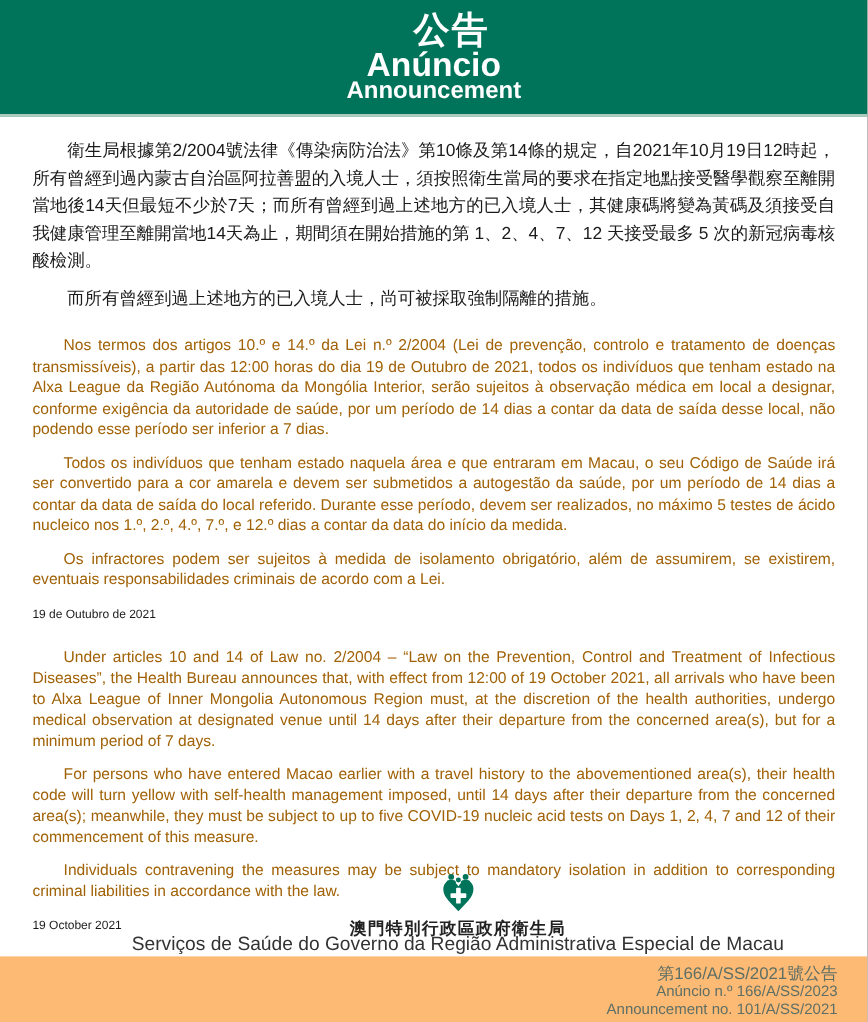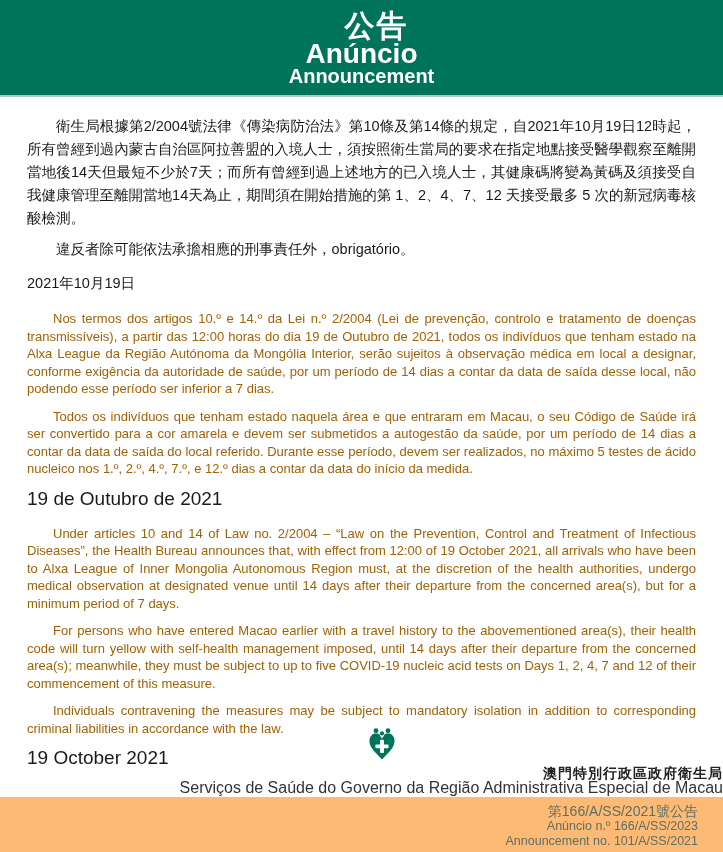--- a/index.html
+++ b/index.html
@@ -21,31 +21,31 @@
   
   .content { padding:18px 27px 0 27px; }
   .para-zh {
     font-size:14.5px; line-height:23px; text-align:justify;
     text-indent:2em; color:#1a1a1a;
   }
   .para-latin {
     font-size:13px; line-height:17.5px; text-align:justify;
     text-indent:26px; color:#a16207;
   }
-  .date-line { font-size:19px; line-height:17px; text-align:left; color:#1a1a1a; }
+  .date-line { font-size:10px; line-height:17px; text-align:left; color:#1a1a1a; }
   .date-zh { font-size:14.5px; }
   .mt8  { margin-top:8px; }
   .mt12 { margin-top:12px; }
   .mt14 { margin-top:14px; }
   .mt18 { margin-top:18px; }
   .mt10 { margin-top:10px; }
   
   .footer-org {
     position:absolute; left:0; right:0; bottom:55px;
-    text-align:right; padding-bottom:3px;padding-left:40px;
+    text-align:center; padding-bottom:3px;padding-left:40px;
   }
   .logo-wrap { display:flex; justify-content:center; margin-bottom:2px; }
   .org-zh { font-size:14px; font-weight:bold; color:#222; line-height:16px; letter-spacing:1px; }
   .org-pt { font-size:16px; color:#333; line-height:13px; }
   .band {
     position:absolute; left:0; right:0; bottom:0; height:55px;
     background:#fdba74; text-align:right; padding:6px 25px 0 0;
     color:#5E6F66;
   }
   .band .ref-zh { font-size:14px; line-height:16px; }
@@ -58,25 +58,25 @@
 <div class="page">
 
   <div class="banner">
     <div class="title-zh">公告</div>
     <div class="title-pt">Anúncio</div>
     <div class="title-en">Announcement</div>
   </div>
 
   <div class="content">
     <p class="para-zh">衛生局根據第2/2004號法律《傳染病防治法》第10條及第14條的規定，自2021年10月19日12時起，所有曾經到過內蒙古自治區阿拉善盟的入境人士，須按照衛生當局的要求在指定地點接受醫學觀察至離開當地後14天但最短不少於7天；而所有曾經到過上述地方的已入境人士，其健康碼將變為黃碼及須接受自我健康管理至離開當地14天為止，期間須在開始措施的第 1、2、4、7、12 天接受最多 5 次的新冠病毒核酸檢測。</p>
-    <p class="para-zh mt8">違反者除可能依法承擔相應的刑事責任外，obrigatório。</p>
-    <p class="date-line date-zh mt14">2021年10月19日</p>
+    <p class="para-zh mt8">而所有曾經到過上述地方的已入境人士，尚可被採取強制隔離的措施。</p>
 
     <p class="para-latin mt18">Nos termos dos artigos 10.º e 14.º da Lei n.º 2/2004 (Lei de prevenção, controlo e tratamento de doenças transmissíveis), a partir das 12:00 horas do dia 19 de Outubro de 2021, todos os indivíduos que tenham estado na Alxa League da Região Autónoma da Mongólia Interior, serão sujeitos à observação médica em local a designar, conforme exigência da autoridade de saúde, por um período de 14 dias a contar da data de saída desse local, não podendo esse período ser inferior a 7 dias.</p>
     <p class="para-latin mt10">Todos os indivíduos que tenham estado naquela área e que entraram em Macau, o seu Código de Saúde irá ser convertido para a cor amarela e devem ser submetidos a autogestão da saúde, por um período de 14 dias a contar da data de saída do local referido. Durante esse período, devem ser realizados, no máximo 5 testes de ácido nucleico nos 1.º, 2.º, 4.º, 7.º, e 12.º dias a contar da data do início da medida.</p>
+    <p class="para-latin mt10">Os infractores podem ser sujeitos à medida de isolamento obrigatório, além de assumirem, se existirem, eventuais responsabilidades criminais de acordo com a Lei.</p>
     <p class="date-line mt12">19 de Outubro de 2021</p>
 
     <p class="para-latin mt18">Under articles 10 and 14 of Law no. 2/2004 – “Law on the Prevention, Control and Treatment of Infectious Diseases”, the Health Bureau announces that, with effect from 12:00 of 19 October 2021, all arrivals who have been to Alxa League of Inner Mongolia Autonomous Region must, at the discretion of the health authorities, undergo medical observation at designated venue until 14 days after their departure from the concerned area(s), but for a minimum period of 7 days.</p>
     <p class="para-latin mt10">For persons who have entered Macao earlier with a travel history to the abovementioned area(s), their health code will turn yellow with self-health management imposed, until 14 days after their departure from the concerned area(s); meanwhile, they must be subject to up to five COVID-19 nucleic acid tests on Days 1, 2, 4, 7 and 12 of their commencement of this measure.</p>
     <p class="para-latin mt10">Individuals contravening the measures may be subject to mandatory isolation in addition to corresponding criminal liabilities in accordance with the law.</p>
     <p class="date-line mt12">19 October 2021</p>
   </div>
 
   <div class="footer-org">
     <div class="logo-wrap">

